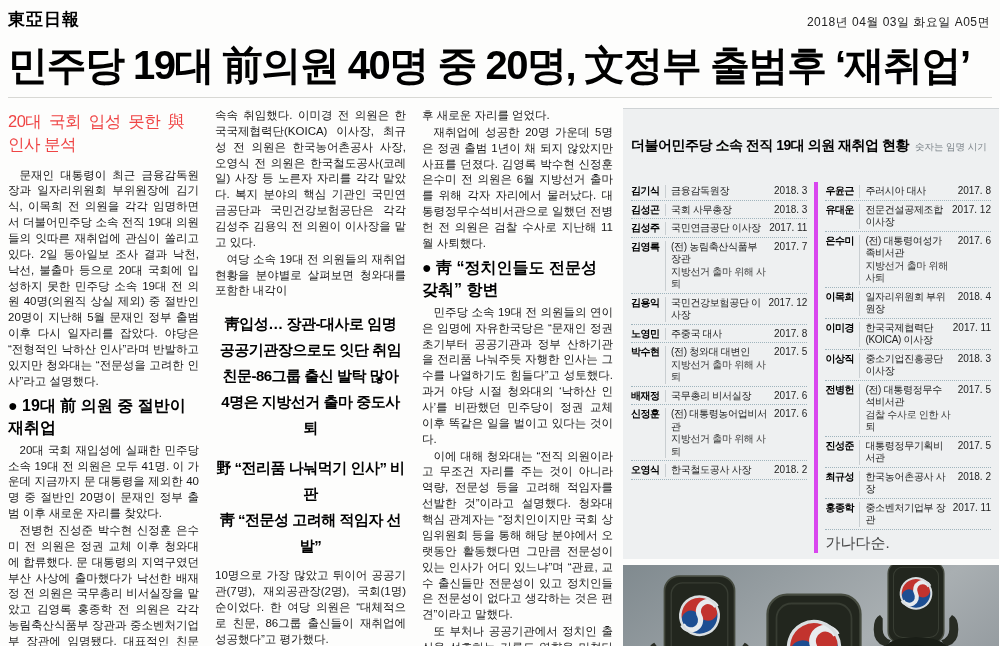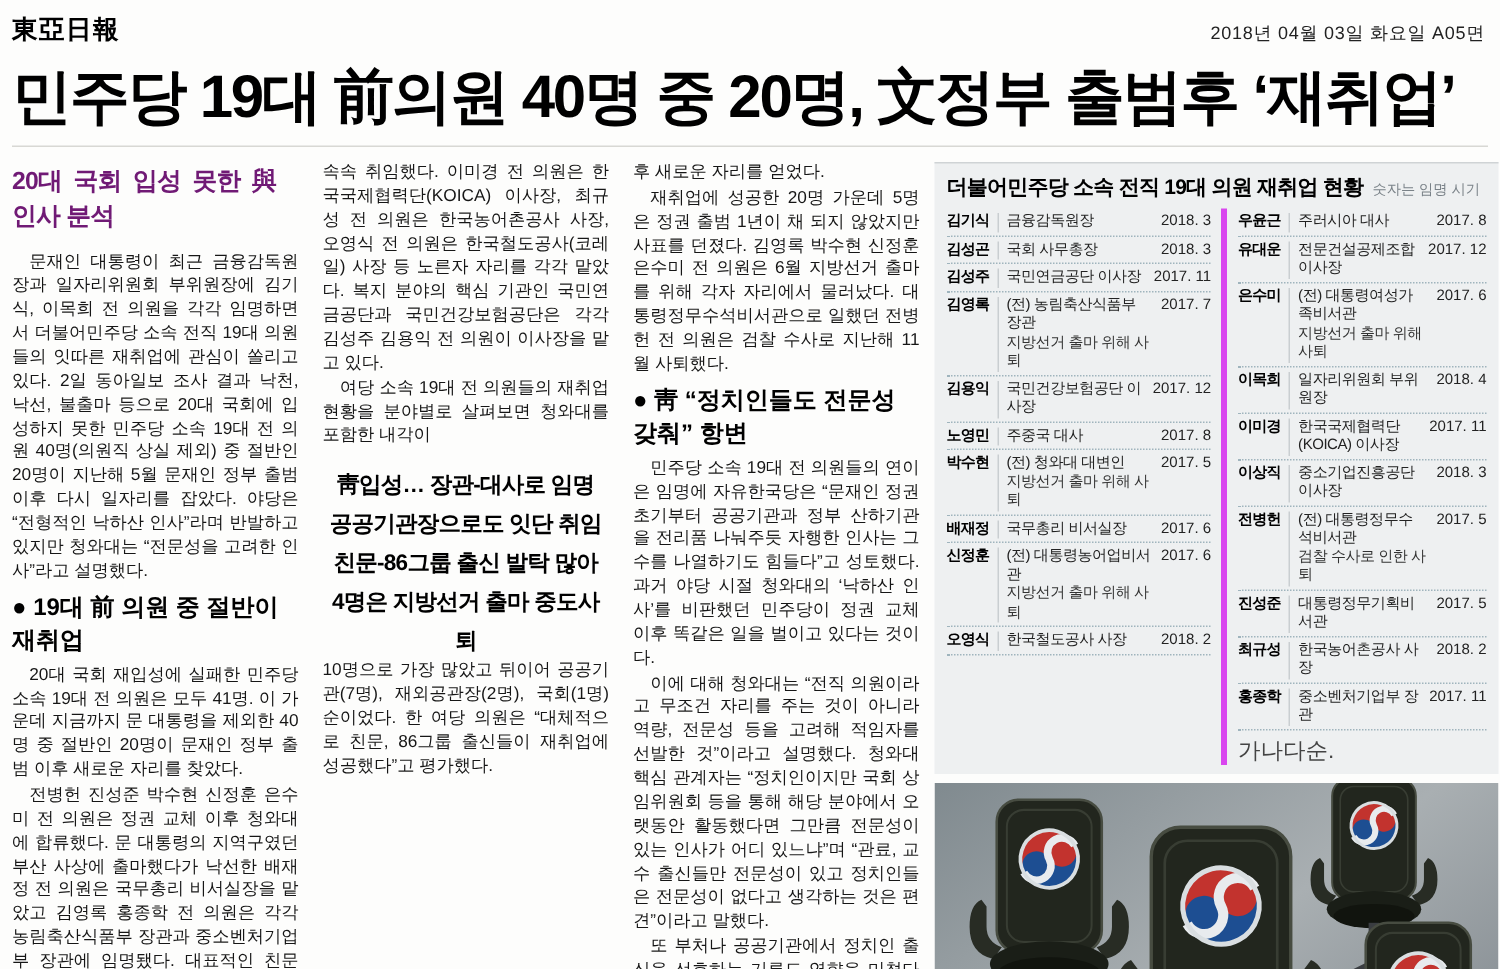--- a/index.html
+++ b/index.html
@@ -16,33 +16,33 @@
   .headline { font-size:40px; font-weight:900; letter-spacing:-1.5px; line-height:1.3; color:#000;
               padding:8px 0 6px 0; white-space:nowrap; }
   .head-rule { border-top:1px solid #d8d8d4; margin:0 0 10px 0; }
 
   
   .main { display:flex; gap:10px; }
   .article { width:606px; display:flex; gap:16px; }
   .col { width:191px; font-size:11.5px; line-height:1.38; text-align:justify; color:#161616; }
   .col p { margin-bottom:1px; word-break:break-all; }
   .col p.indent { text-indent:1em; }
-  .kicker { font-size:16.5px; font-weight:700; letter-spacing:-0.5px; margin:2px 15px 12px 0; color:#701a75; }
+  .kicker { font-size:16.5px; font-weight:400; letter-spacing:-0.5px; margin:2px 15px 12px 0; color:#ef4444; }
   .subhead { font-size:16px; font-weight:800; margin:5px 0 4px 0; color:#000; text-align:left; }
   .pullquote { font-size:15px; font-weight:800; letter-spacing:-0.5px; line-height:1.72; margin:12px 0 0 0;
                color:#000; text-align:center; }
   .pullquote.pq2 { margin-top:15px; margin-bottom:10px; }
 
   
   .sidebar { width:376px; }
   .databox { background:#eef0f1; border-top:1px solid #cfd3d5; padding:7px 8px 6px 8px; }
-  .databox-title { font-size:14px; font-weight:800; color:#000; letter-spacing:-0.5px; margin-bottom:5px; }
+  .databox-title { font-size:14px; font-weight:800; color:#000; letter-spacing:-0.5px; margin-bottom:5px;margin-top:21px; }
   .databox-title .note { font-size:9.5px; font-weight:400; color:#7a8288; margin-left:6px; letter-spacing:0; }
   .groups { display:flex; }
-  .group { width:50%; }
+  .group { width:50%;margin-top:22px; }
   .group.right-group { border-left:4px solid #d946ef; padding-left:7px; margin-left:7px; }
   .trow { display:flex; align-items:flex-start; border-bottom:1px dotted #9fb4bd; padding:3px 0 2px 0;
           font-size:10px; line-height:1.25; }
   .tname { flex:none; width:34px; font-weight:700; color:#000; letter-spacing:-0.5px; }
   .tdesc { flex:1; border-left:1px solid #c9ced1; padding-left:5px; color:#222; letter-spacing:-0.3px; }
   .tdesc .l2 { display:block; color:#333; }
   .tdate { flex:none; margin-left:3px; min-width:37px; text-align:right; color:#222; }
   .tfooter { font-size:15px; color:#444; padding-top:4px; }
 
   
@@ -76,20 +76,24 @@
       </div>
 
       <div class="col">
         <p>속속 취임했다. 이미경 전 의원은 한국국제협력단(KOICA) 이사장, 최규성 전 의원은 한국농어촌공사 사장, 오영식 전 의원은 한국철도공사(코레일) 사장 등 노른자 자리를 각각 맡았다. 복지 분야의 핵심 기관인 국민연금공단과 국민건강보험공단은 각각 김성주 김용익 전 의원이 이사장을 맡고 있다.</p>
         <p class="indent">여당 소속 19대 전 의원들의 재취업 현황을 분야별로 살펴보면 청와대를 포함한 내각이</p>
         <div class="pullquote">
           <div>靑입성… 장관-대사로 임명</div>
           <div>공공기관장으로도 잇단 취임</div>
           <div>친문-86그룹 출신 발탁 많아</div>
           <div>4명은 지방선거 출마 중도사퇴</div>
+        </div>
+        <div class="pullquote pq2">
+          <div>野 “전리품 나눠먹기 인사” 비판</div>
+          <div>靑 “전문성 고려해 적임자 선발”</div>
         </div>
         <p>10명으로 가장 많았고 뒤이어 공공기관(7명), 재외공관장(2명), 국회(1명) 순이었다. 한 여당 의원은 “대체적으로 친문, 86그룹 출신들이 재취업에 성공했다”고 평가했다.</p>
 
       </div>
 
       <div class="col">
         <p>후 새로운 자리를 얻었다.</p>
         <p class="indent">재취업에 성공한 20명 가운데 5명은 정권 출범 1년이 채 되지 않았지만 사표를 던졌다. 김영록 박수현 신정훈 은수미 전 의원은 6월 지방선거 출마를 위해 각자 자리에서 물러났다. 대통령정무수석비서관으로 일했던 전병헌 전 의원은 검찰 수사로 지난해 11월 사퇴했다.</p>
         <h3 class="subhead">● 靑 “정치인들도 전문성 갖춰” 항변</h3>
         <p class="indent">민주당 소속 19대 전 의원들의 연이은 임명에 자유한국당은 “문재인 정권 초기부터 공공기관과 정부 산하기관을 전리품 나눠주듯 자행한 인사는 그 수를 나열하기도 힘들다”고 성토했다. 과거 야당 시절 청와대의 ‘낙하산 인사’를 비판했던 민주당이 정권 교체 이후 똑같은 일을 벌이고 있다는 것이다.</p>

